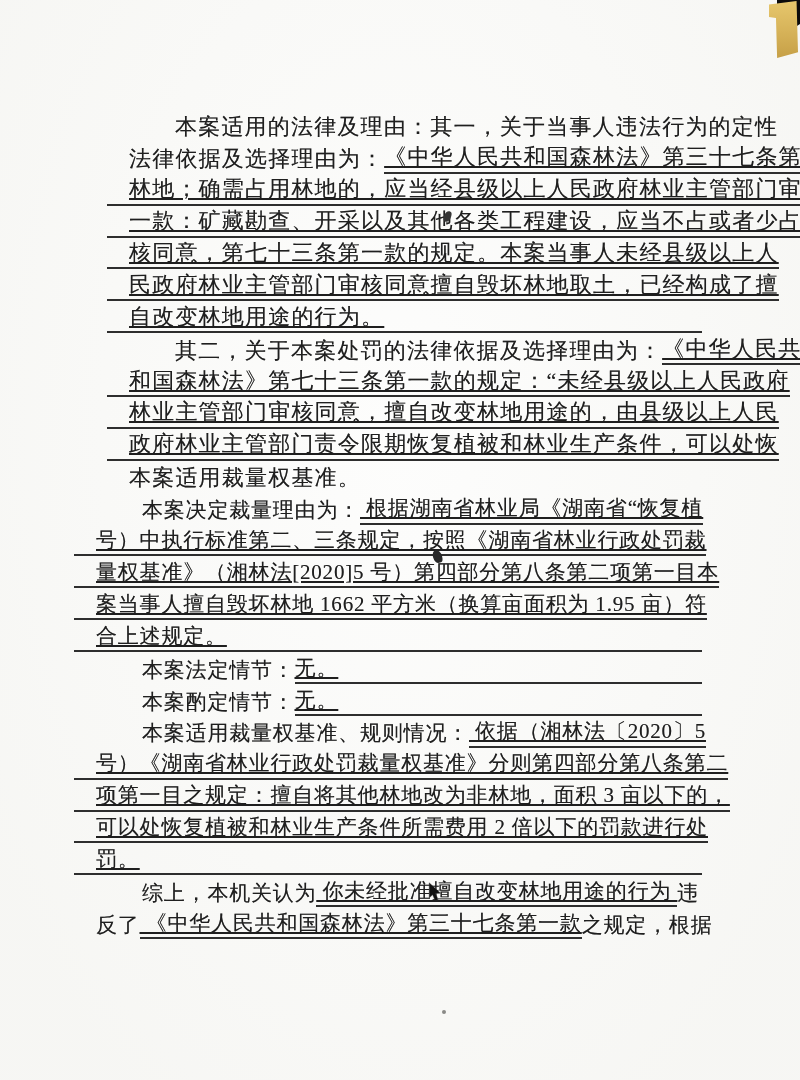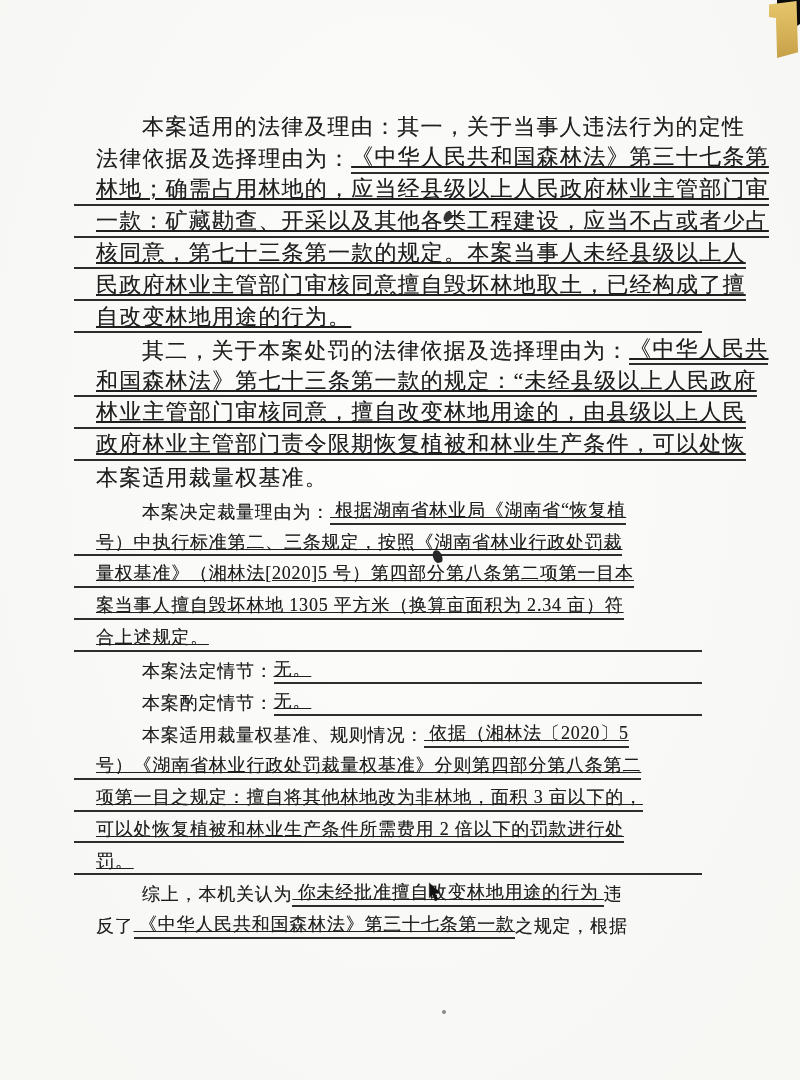--- a/index.html
+++ b/index.html
@@ -19,22 +19,22 @@
     position:absolute;left:769px;top:1px;width:29px;height:57px;
     background:linear-gradient(180deg,#e6c76d 0%,#d6b258 55%,#c6a047 100%);
     clip-path:polygon(34% 4%,95% 0,100% 90%,28% 100%,24% 30%,0 28%,0 6%);
   }
   
   .doc-lines{position:absolute;left:0;top:110px;right:0;}
   .line{
     display:flex;align-items:flex-end;height:31.9px;
     padding:0 28px 0 96px;box-sizing:border-box;white-space:pre;
   }
-  .line.sa{font-size:22px;letter-spacing:1.2px;}
-  .line.sb{font-size:18px;letter-spacing:0.8px;}
+  .line.sa{font-size:22px;letter-spacing:1.2px;margin-left:33px;}
+  .line.sb{font-size:21px;letter-spacing:0.8px;}
   .seg{line-height:1.16;padding-bottom:2px;color:#1f1f1f;
        text-shadow:0 0 .6px rgba(40,40,40,.55);}
   .u{border-bottom:2px solid #2e2e2e;text-decoration:underline;}
   .lead{margin-left:-22px;padding-left:22px;}
   .indent{width:46px;flex:0 0 auto;}
   .fill{flex:1 1 auto;margin-right:70px;border-bottom:2px solid #2e2e2e;height:6px;}
   
   .speck{position:absolute;}
   .speck-1{left:444px;top:211px;width:7px;height:11px;background:#343434;
            border-radius:62% 38% 55% 45%;transform:rotate(16deg);}
@@ -60,21 +60,21 @@
       <div class="line sa"><span class="seg u lead">民政府林业主管部门审核同意擅自毁坏林地取土，已经构成了擅</span></div>
       <div class="line sa"><span class="seg u lead">自改变林地用途的行为。</span><span class="fill"></span></div>
       <div class="line sa"><span class="indent"></span><span class="seg">其二，关于本案处罚的法律依据及选择理由为：</span><span class="seg u">《中华人民共</span></div>
       <div class="line sa"><span class="seg u lead">和国森林法》第七十三条第一款的规定：“未经县级以上人民政府</span></div>
       <div class="line sa"><span class="seg u lead">林业主管部门审核同意，擅自改变林地用途的，由县级以上人民</span></div>
       <div class="line sa"><span class="seg u lead">政府林业主管部门责令限期恢复植被和林业生产条件，可以处恢</span></div>
       <div class="line sa"><span class="seg">本案适用裁量权基准。</span></div>
       <div class="line sb"><span class="indent"></span><span class="seg">本案决定裁量理由为：</span><span class="seg u"> 根据湖南省林业局《湖南省“恢复植</span></div>
       <div class="line sb"><span class="seg u lead">号）中执行标准第二、三条规定，按照《湖南省林业行政处罚裁</span></div>
       <div class="line sb"><span class="seg u lead">量权基准》（湘林法[2020]5 号）第四部分第八条第二项第一目本</span></div>
-      <div class="line sb"><span class="seg u lead">案当事人擅自毁坏林地 1305 平方米（换算亩面积为 2.34 亩）符</span></div>
+      <div class="line sb"><span class="seg u lead">案当事人擅自毁坏林地 1662 平方米（换算亩面积为 1.95 亩）符</span></div>
       <div class="line sb"><span class="seg u lead">合上述规定。</span><span class="fill"></span></div>
       <div class="line sb"><span class="indent"></span><span class="seg">本案法定情节：</span><span class="seg u">无。</span><span class="fill"></span></div>
       <div class="line sb"><span class="indent"></span><span class="seg">本案酌定情节：</span><span class="seg u">无。</span><span class="fill"></span></div>
       <div class="line sb"><span class="indent"></span><span class="seg">本案适用裁量权基准、规则情况：</span><span class="seg u"> 依据（湘林法〔2020〕5</span></div>
       <div class="line sb"><span class="seg u lead">号）《湖南省林业行政处罚裁量权基准》分则第四部分第八条第二</span></div>
       <div class="line sb"><span class="seg u lead">项第一目之规定：擅自将其他林地改为非林地，面积 3 亩以下的，</span></div>
       <div class="line sb"><span class="seg u lead">可以处恢复植被和林业生产条件所需费用 2 倍以下的罚款进行处</span></div>
       <div class="line sb"><span class="seg u lead">罚。</span><span class="fill"></span></div>
       <div class="line sb"><span class="indent"></span><span class="seg">综上，本机关认为</span><span class="seg u"> 你未经批准擅自改变林地用途的行为 </span><span class="seg">违</span></div>
       <div class="line sb"><span class="seg">反了</span><span class="seg u"> 《中华人民共和国森林法》第三十七条第一款</span><span class="seg">之规定，根据</span></div>

